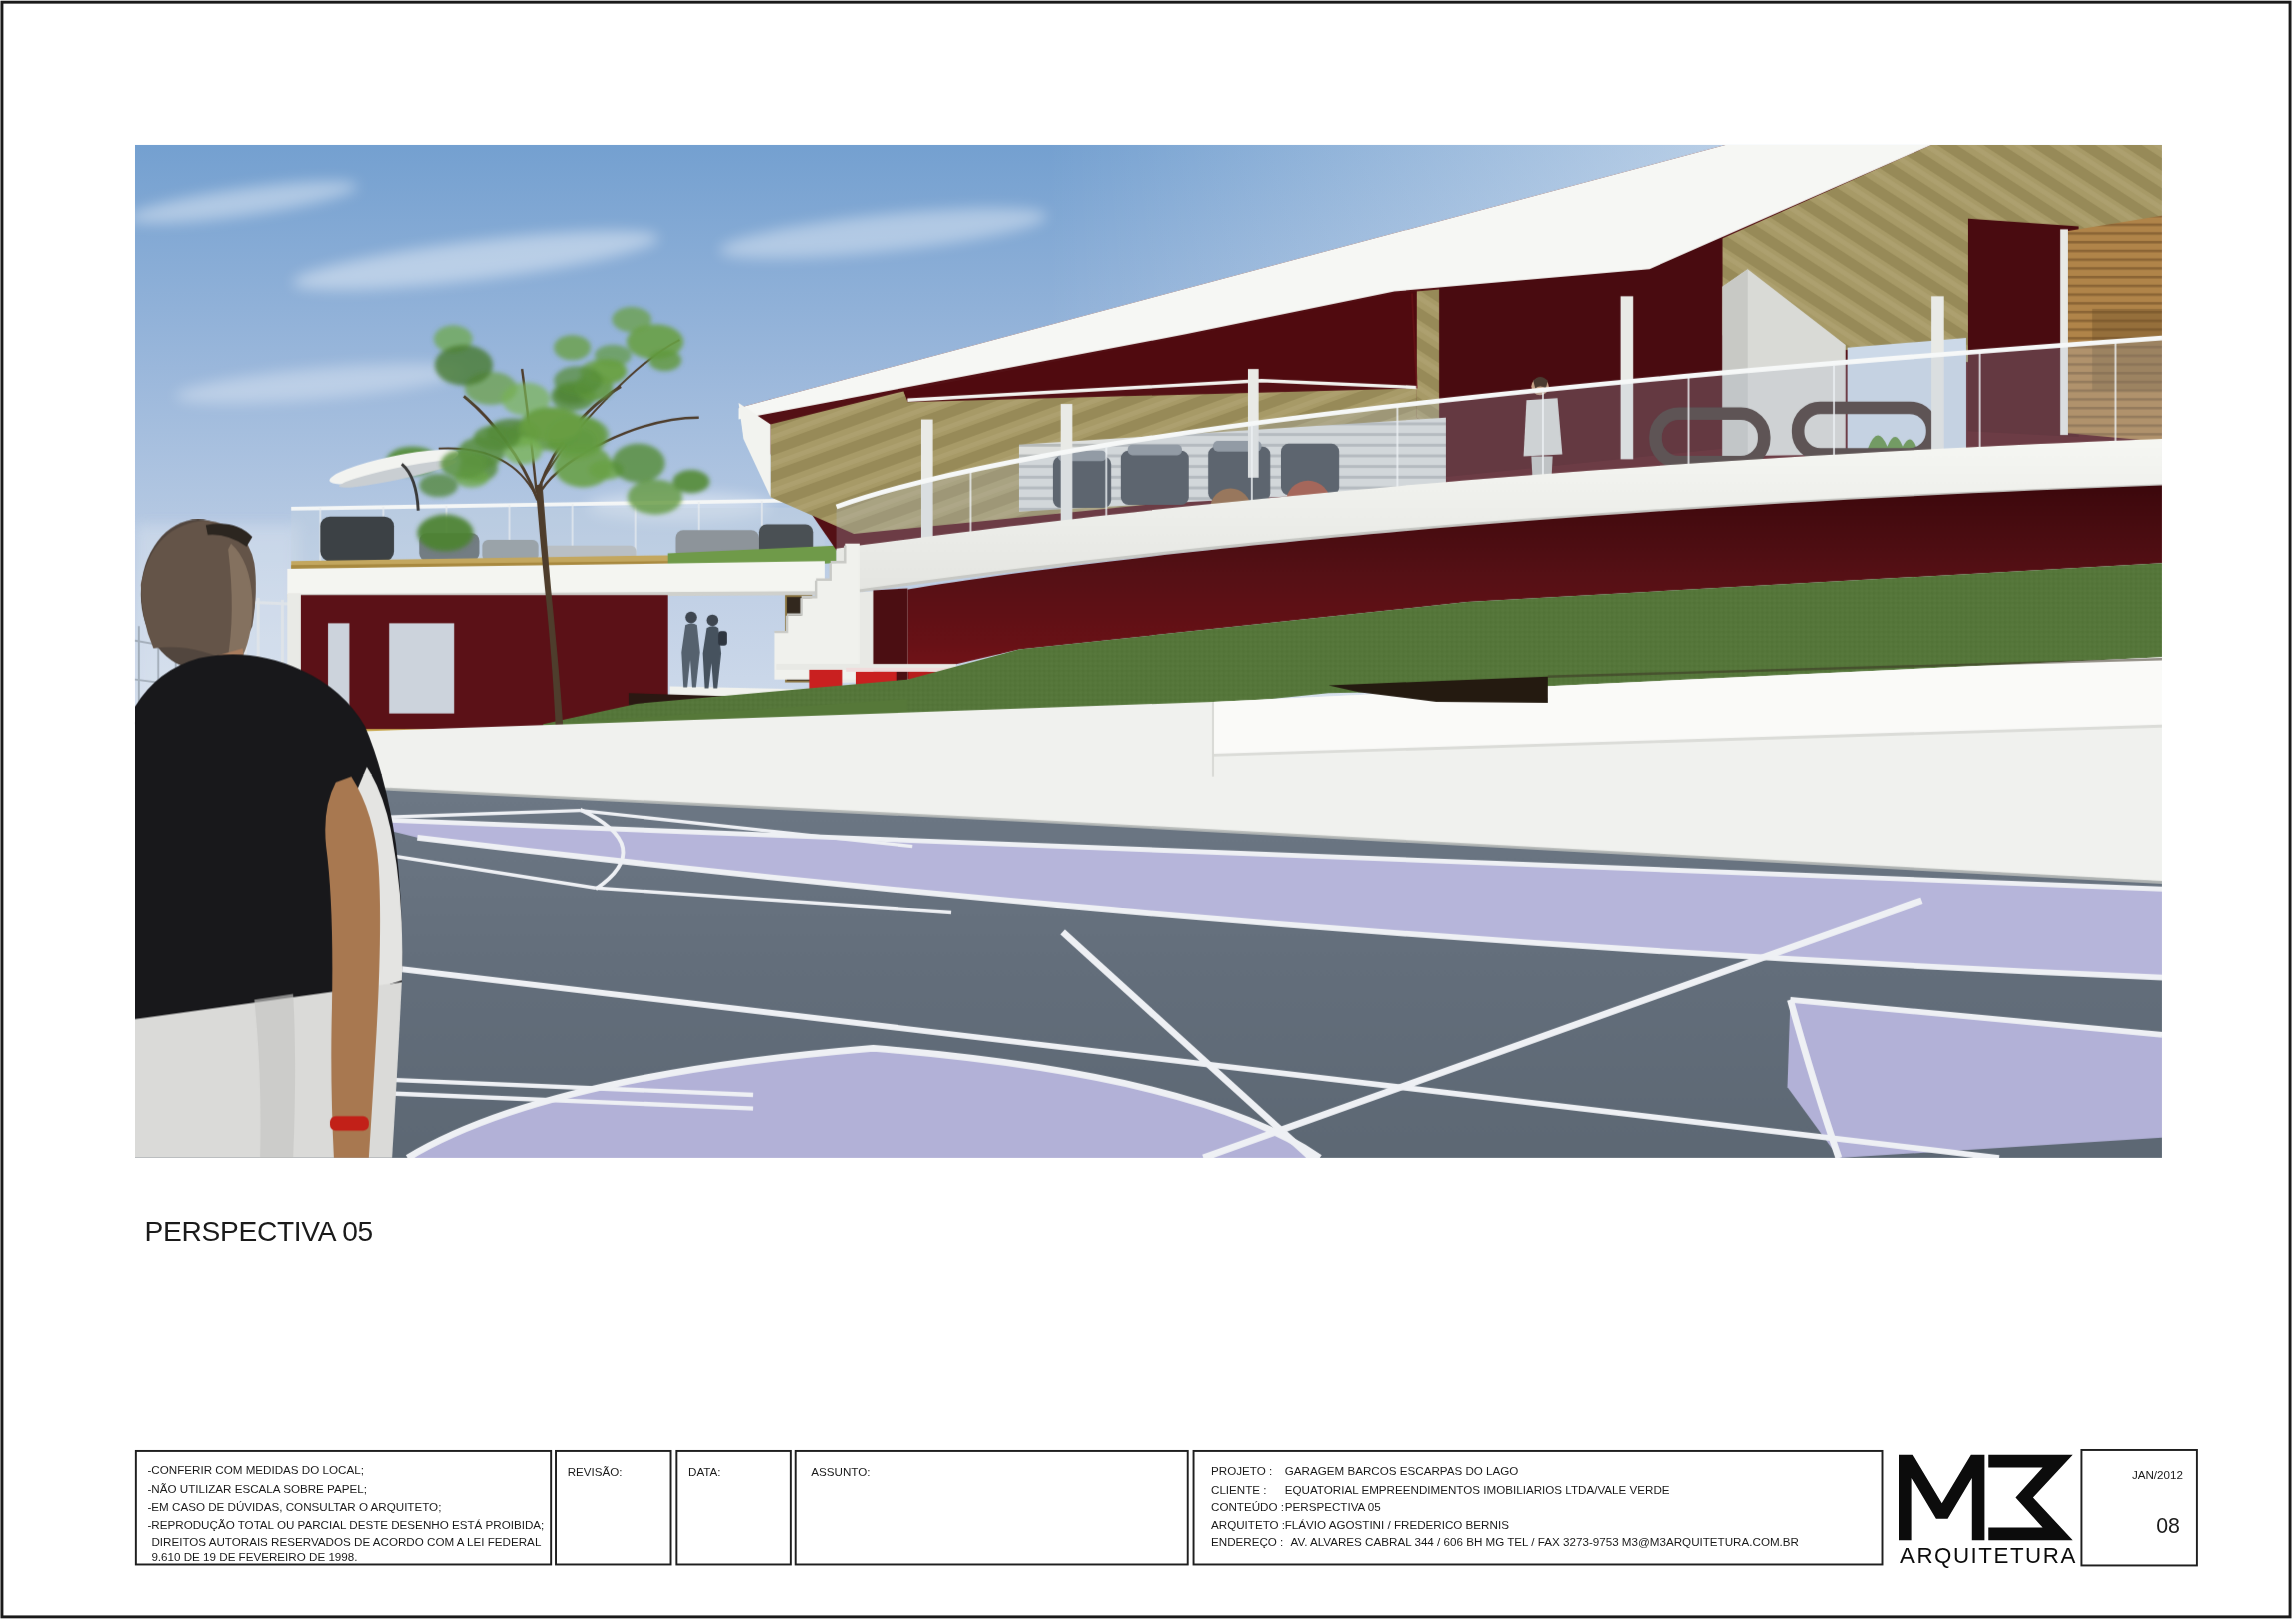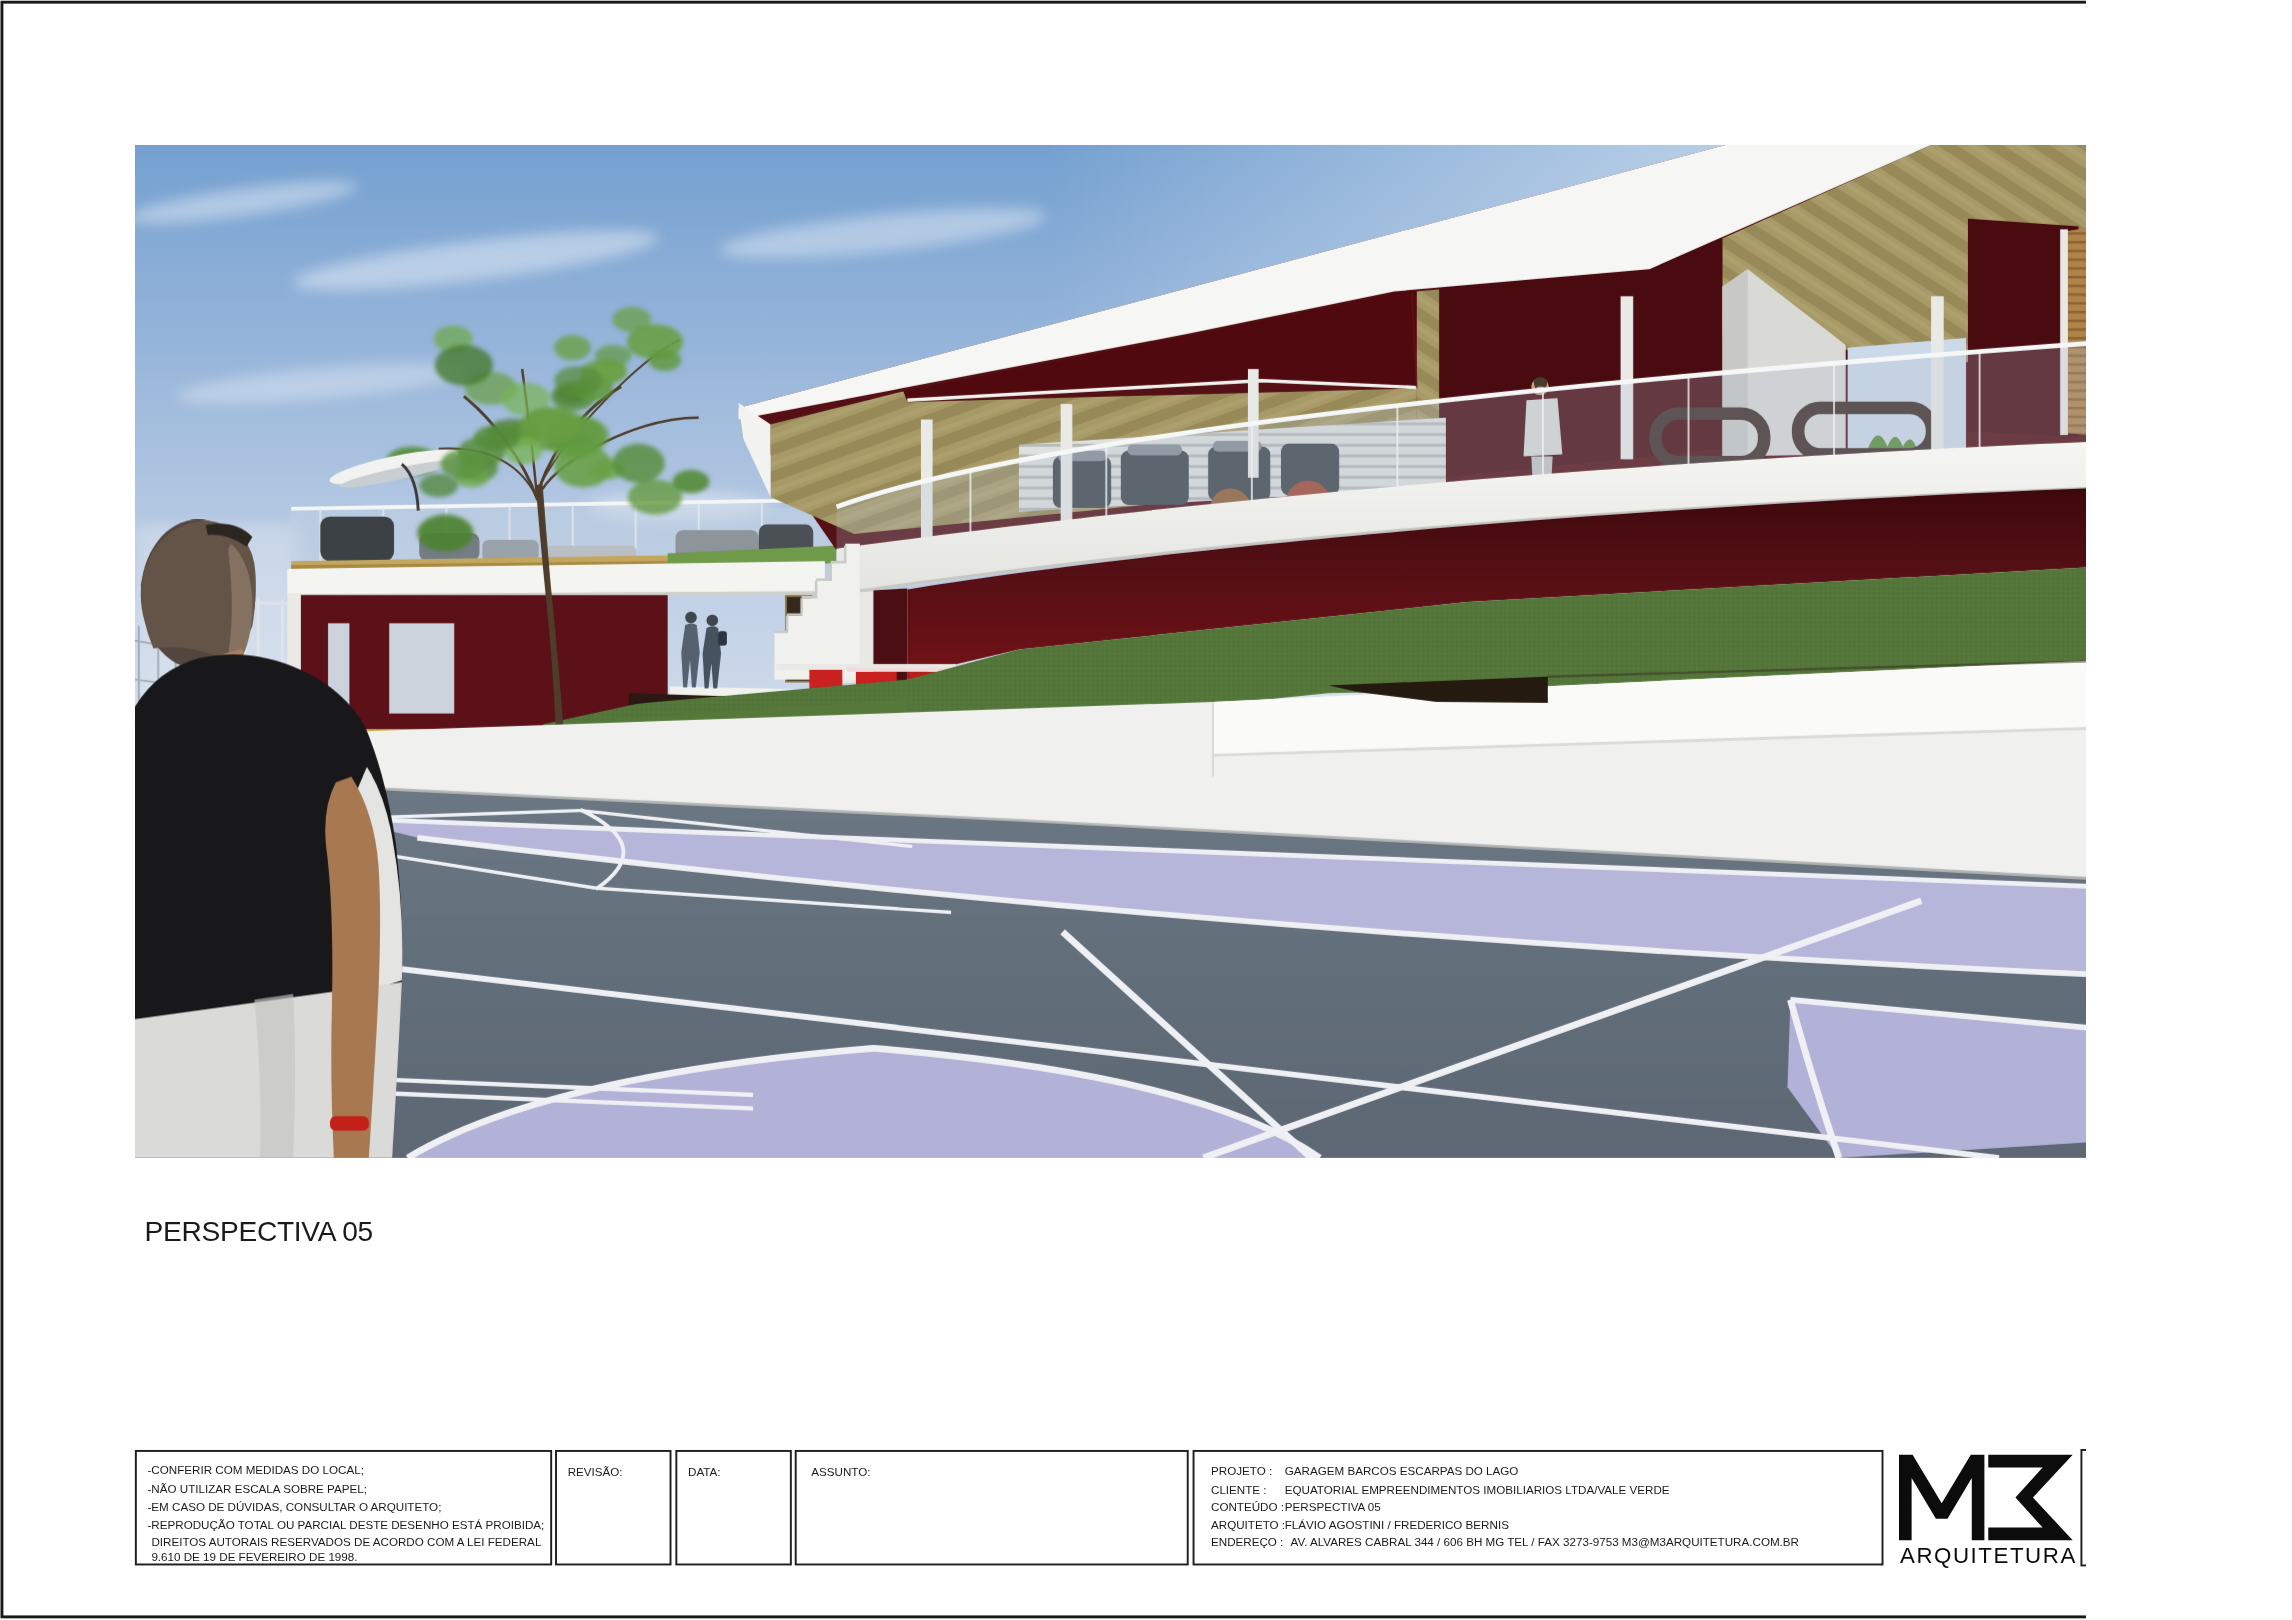--- a/index.html
+++ b/index.html
@@ -1,16 +1,16 @@
 <!DOCTYPE html>
 <html><head>
 <meta charset="utf-8">
 <style>
   html,body{margin:0;padding:0;background:#ffffff;}
-  .page{position:relative;width:2086px;height:1621px;background:#ffffff;font-family:"Liberation Sans", sans-serif;overflow:hidden;}
+  .page{position:relative;width:2292px;height:1621px;background:#ffffff;font-family:"Liberation Sans", sans-serif;overflow:hidden;}
   svg{position:absolute;left:0;top:0;}
 </style>
 </head>
 <body>
 <div class="page">
 <svg width="2292" height="1621" viewBox="0 0 2362 1670">
 <defs>
   <linearGradient id="skyG" x1="0" y1="0" x2="0" y2="1">
     <stop offset="0" stop-color="#74a0d0"></stop>
     <stop offset="0.22" stop-color="#9ab7db"></stop>

